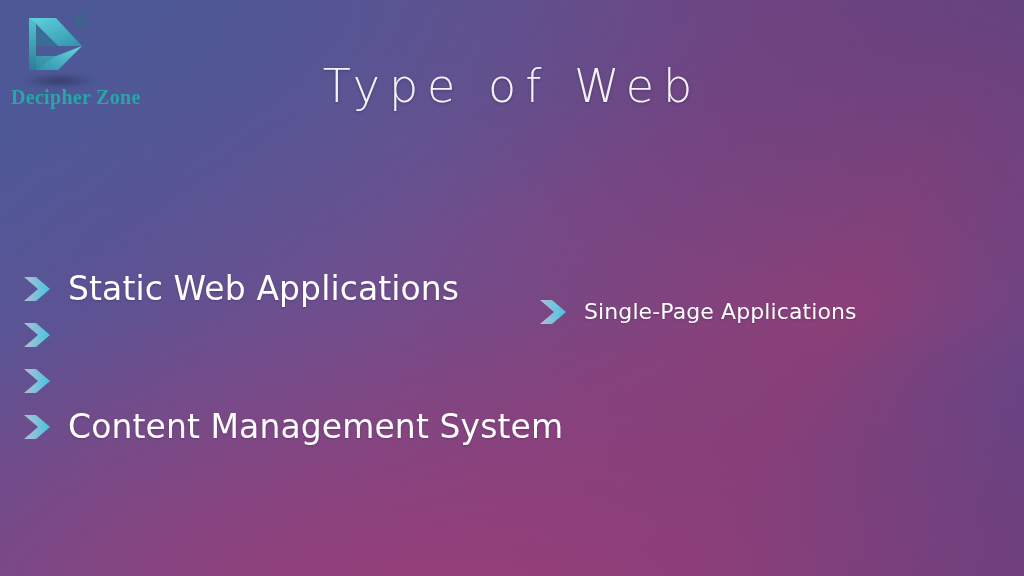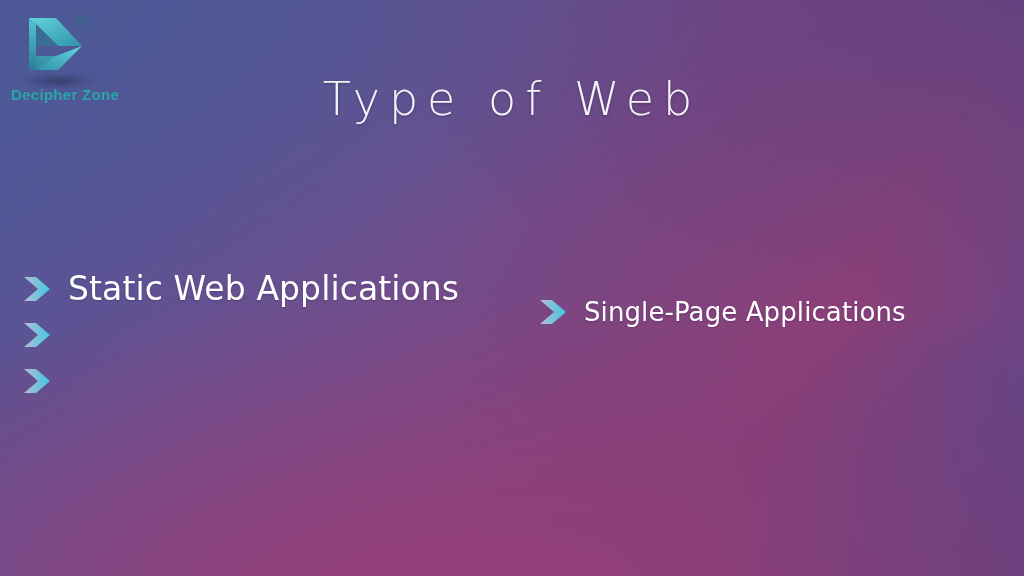--- a/index.html
+++ b/index.html
@@ -53,42 +53,42 @@
     top: 5px;
     font-size: 17px;
     line-height: 1;
     color: #2f6f88;
     font-family: "DejaVu Sans", sans-serif;
   }
   .logo-word {
     position: absolute;
     left: 3px;
     top: 78px;
-    font-size: 15px;
+    font-size: 20px;
     font-weight: bold;
     letter-spacing: 0.3px;
     color: #27a6a8;
     white-space: nowrap;
+    font-family: Liberation Serif, serif;
   }
 
   
   #title {
     position: absolute;
     left: 262px;
     top: 62px;
     width: 500px;
     text-align: center;
     color: #f4f2f8;
     font-size: 46px;
     line-height: 48px;
     font-weight: 300;
     letter-spacing: 9px;
     font-family: "DejaVu Sans", sans-serif;
     text-shadow: 0 1px 3px rgba(30,20,60,0.35);
-    margin-top: 13px;
   }
 
   
   .list {
     position: absolute;
   }
   #list-left  { left: 22px;  top: 266px; }
   #list-right { left: 538px; top: 289px; }
 
   .list-item {
@@ -107,21 +107,21 @@
   .item-label {
     color: #ffffff;
     font-size: 33px;
     line-height: 30px;
     font-weight: 400;
     letter-spacing: 0.1px;
     white-space: nowrap;
     font-family: "DejaVu Sans", sans-serif;
     text-shadow: 0 1px 2px rgba(40,25,70,0.28);
   }
-  #list-right .item-label { font-size: 26px; }
+  #list-right .item-label { font-size: 22px; }
 </style>
 </head>
 <body>
 
 <div id="slide">
 
   <div id="logo-block">
     <div class="logo-shadow"></div>
 
     <div class="logo-mark">
@@ -196,20 +196,34 @@
               <linearGradient id="bl2" x1="0" y1="0" x2="1" y2="0">
             <stop offset="0" stop-color="#b9bcd4"></stop>
                 <stop offset="1" stop-color="#3ec8e0"></stop>
           </linearGradient>
             </defs>
           <polygon points="2,2 14,2 28,14 14,26 2,26 16,14" fill="url(#bl2)"></polygon>
         </svg>
       </span>
     </div>
 
+    <div class="list-item">
+      <span class="bullet">
+        <svg viewBox="0 0 30 28" xmlns="http://www.w3.org/2000/svg">
+          <defs>
+              <linearGradient id="bl3" x1="0" y1="0" x2="1" y2="0">
+            <stop offset="0" stop-color="#b9bcd4"></stop>
+                <stop offset="1" stop-color="#3ec8e0"></stop>
+          </linearGradient>
+            </defs>
+          <polygon points="2,2 14,2 28,14 14,26 2,26 16,14" fill="url(#bl3)"></polygon>
+        </svg>
+      </span>
+      <span class="item-label">Content Management System</span>
+    </div>
 
   </div>
 
   <div class="list" id="list-right">
 
     <div class="list-item">
       <span class="bullet">
         <svg viewBox="0 0 30 28" xmlns="http://www.w3.org/2000/svg">
           <defs>
               <linearGradient id="br0" x1="0" y1="0" x2="1" y2="0">

